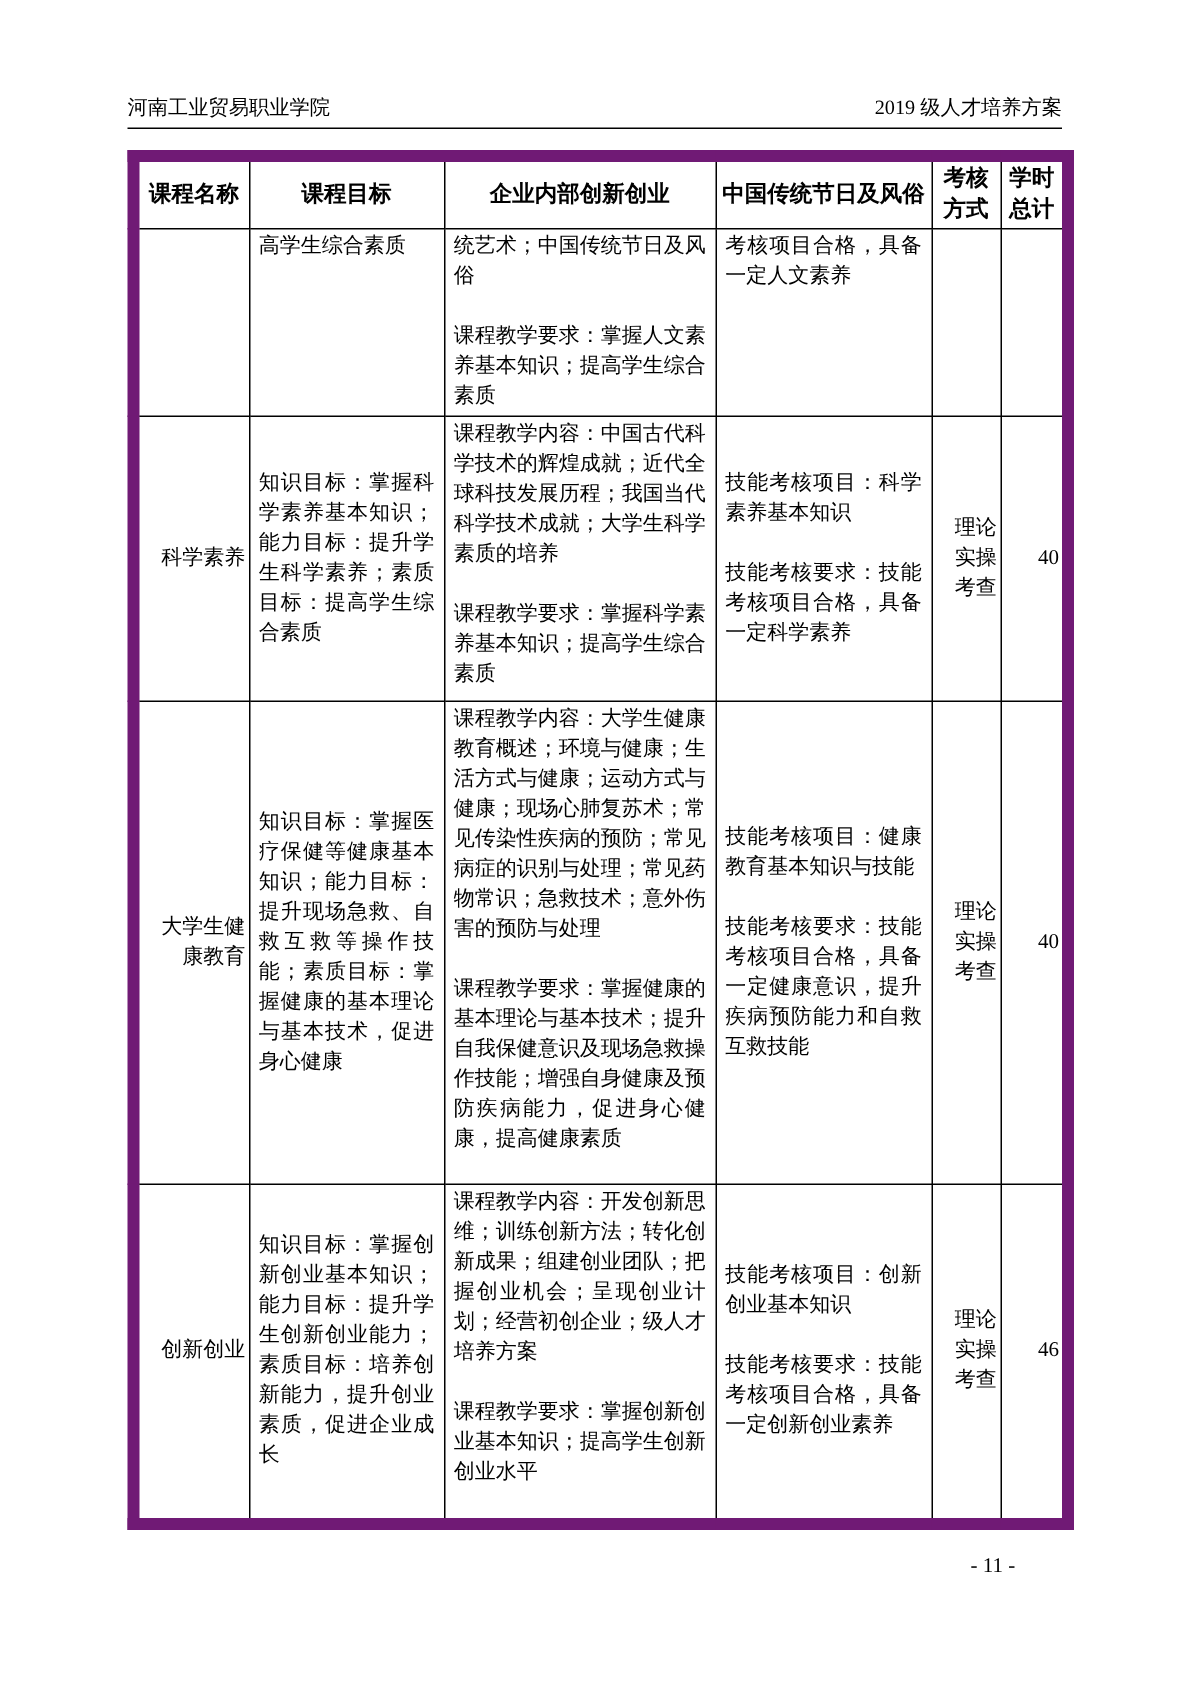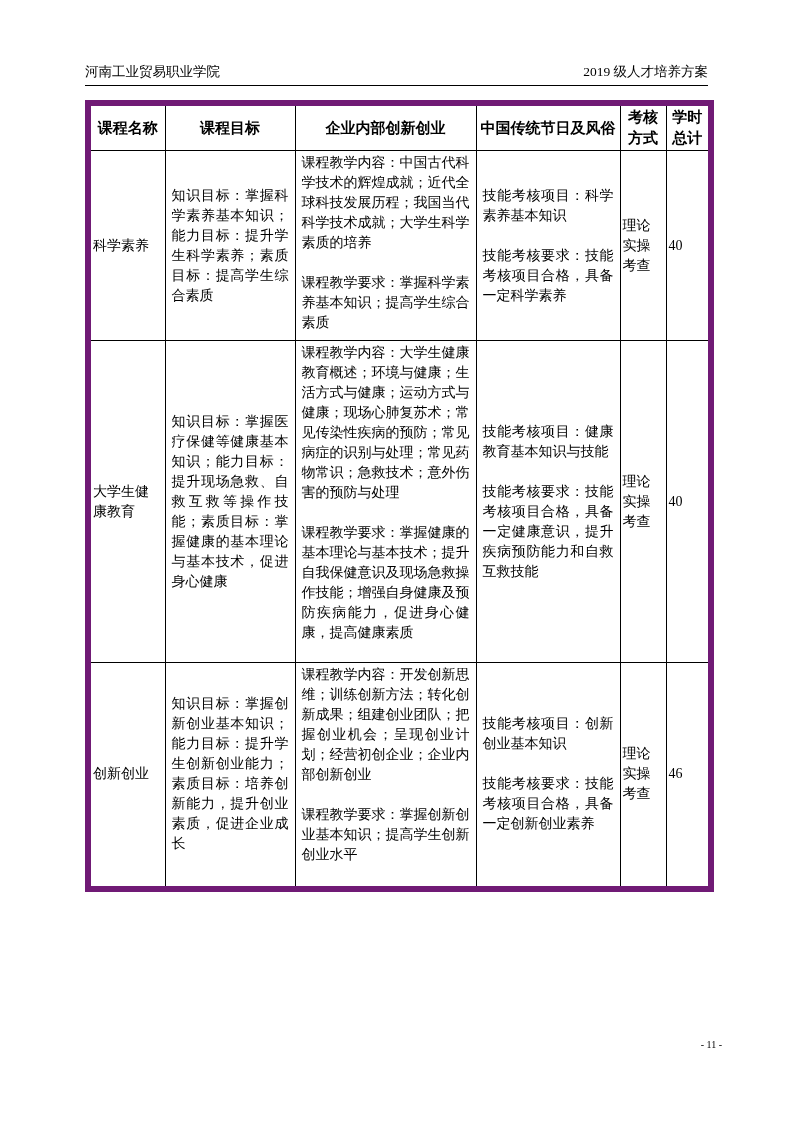--- a/index.html
+++ b/index.html
@@ -19,21 +19,21 @@
     display: flex; justify-content: space-between; align-items: flex-end;
     font-size: 13.5px; line-height: 17px;
     padding-bottom: 5px;
     border-bottom: 1.5px solid #000;
   }
 
   
   table.course-table {
     position: absolute; left: 85px; top: 100px; width: 623px;
     border-collapse: collapse; table-layout: fixed;
-    border: 6px solid #701a75;
+    border: 8px solid #701a75;
   }
   col.c1 { width: 77px; }
   col.c2 { width: 130px; }
   col.c3 { width: 181px; }
   col.c4 { width: 144px; }
   col.c5 { width: 46px; }
   col.c6 { width: 45px; }
 
   th, td { border: 1px solid #000; }
   th {
@@ -41,34 +41,34 @@
     text-align: center; vertical-align: middle;
     white-space: pre-line; padding: 1px;
   }
   td {
     font-size: 14px; line-height: 20px;
     vertical-align: middle;
     white-space: pre-wrap;
     text-align: justify;
     padding: 2px 6px;
   }
-  td.center { text-align: left; padding: 2px 2px; }
+  td.center { text-align: right; padding: 2px 2px; }
   td.top    { vertical-align: top; }
   tr.cont td { vertical-align: top; }
 
   tr.r-head { height: 45px; }
   tr.r0 { height: 120px; }
   tr.r1 { height: 190px; }
   tr.r2 { height: 322px; }
   tr.r3 { height: 226px; }
 
   
   .page-footer {
-    position: absolute; top: 1036px; left: 618px; width: 104px;
-    text-align: right; font-size: 10px; line-height: 18px;
+    position: absolute; top: 1036px; left: 647px; width: 104px;
+    text-align: left; font-size: 14px; line-height: 18px;
   }
 </style>
 </head>
 <body>
 
 <div class="page">
 
   <div class="page-header">
     <span>河南工业贸易职业学院</span>
     <span>2019 级人才培养方案</span>
@@ -89,20 +89,30 @@
         <th>课程目标</th>
         <th>企业内部创新创业</th>
         <th>中国传统节日及风俗</th>
         <th>考核
 方式</th>
         <th>学时
 总计</th>
       </tr>
     </thead>
     <tbody>
+      <tr class="r0 cont">
+        <td class="center"></td>
+        <td>高学生综合素质</td>
+        <td class="top">统艺术；中国传统节日及风俗
+
+课程教学要求：掌握人文素养基本知识；提高学生综合素质</td>
+        <td>考核项目合格，具备一定人文素养</td>
+        <td class="center"></td>
+        <td class="center"></td>
+      </tr>
       <tr class="r1">
         <td class="center">科学素养</td>
         <td>知识目标：掌握科学素养基本知识；能力目标：提升学生科学素养；素质目标：提高学生综合素质</td>
         <td class="top">课程教学内容：中国古代科学技术的辉煌成就；近代全球科技发展历程；我国当代科学技术成就；大学生科学素质的培养
 
 课程教学要求：掌握科学素养基本知识；提高学生综合素质</td>
         <td>技能考核项目：科学素养基本知识
 
 技能考核要求：技能考核项目合格，具备一定科学素养</td>
         <td class="center">理论
@@ -120,21 +130,21 @@
 
 技能考核要求：技能考核项目合格，具备一定健康意识，提升疾病预防能力和自救互救技能</td>
         <td class="center">理论
 实操
 考查</td>
         <td class="center">40</td>
       </tr>
       <tr class="r3">
         <td class="center">创新创业</td>
         <td>知识目标：掌握创新创业基本知识；能力目标：提升学生创新创业能力；素质目标：培养创新能力，提升创业素质，促进企业成长</td>
-        <td class="top">课程教学内容：开发创新思维；训练创新方法；转化创新成果；组建创业团队；把握创业机会；呈现创业计划；经营初创企业；企业内部创新创业
+        <td class="top">课程教学内容：开发创新思维；训练创新方法；转化创新成果；组建创业团队；把握创业机会；呈现创业计划；经营初创企业；级人才培养方案
 
 课程教学要求：掌握创新创业基本知识；提高学生创新创业水平</td>
         <td>技能考核项目：创新创业基本知识
 
 技能考核要求：技能考核项目合格，具备一定创新创业素养</td>
         <td class="center">理论
 实操
 考查</td>
         <td class="center">46</td>
       </tr>

